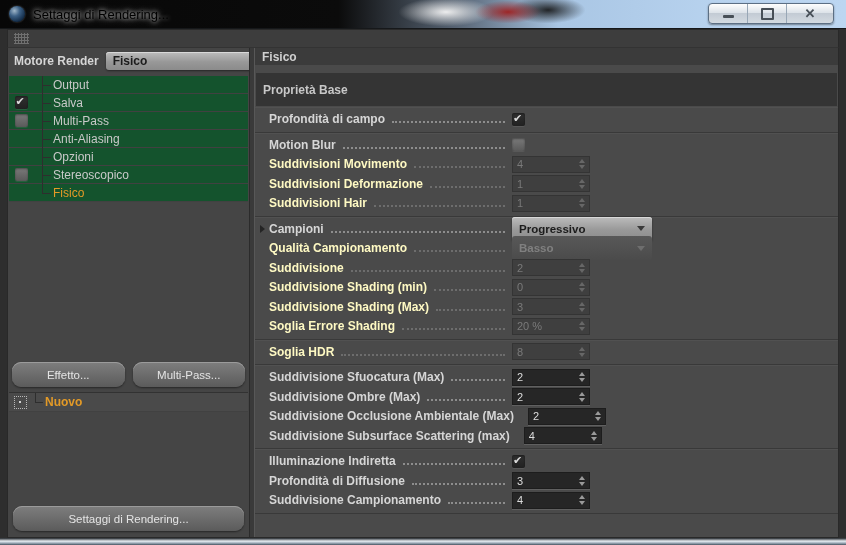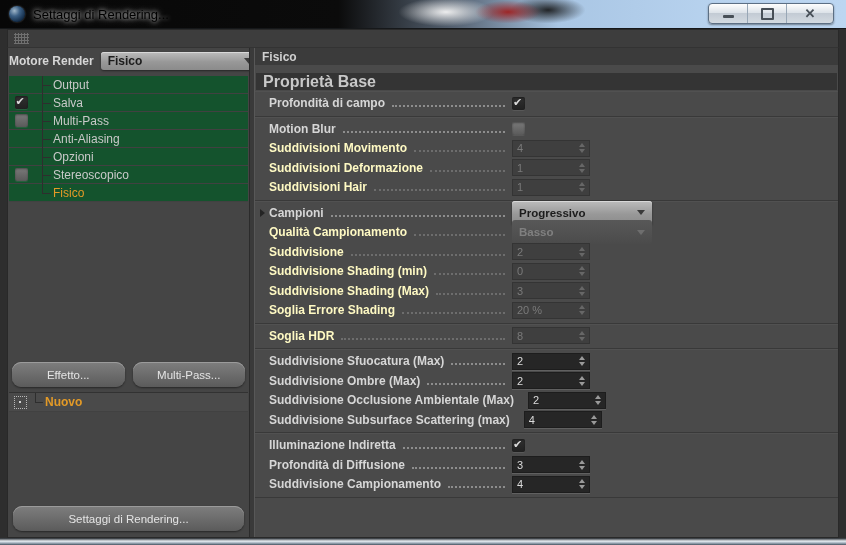--- a/index.html
+++ b/index.html
@@ -34,21 +34,21 @@
   .toolbar{height:17px;flex:none;background:#3d3d3d;border:1px solid #292929;border-bottom:1px solid #333;
     display:flex;align-items:center;padding-left:6px;}
   .grip{width:15px;height:11px;
     background-image:radial-gradient(circle,#707070 1px,rgba(0,0,0,0) 1.4px);background-size:3px 3px;}
   .main{flex:1;min-height:0;display:flex;border:1px solid #292929;border-top:none;background:#474747;}
   .win-bottom{height:7px;flex:none;
     background:linear-gradient(to bottom,#1d2227 0%,#e8edf2 45%,#9fadbb 72%,#46525f 100%);}
 
   
   .left{width:239px;flex:none;display:flex;flex-direction:column;background:#454545;min-height:0;padding:0 1px;}
-  .engine-row{height:26px;flex:none;display:flex;align-items:center;gap:7px;}
+  .engine-row{height:26px;flex:none;display:flex;align-items:center;gap:7px;padding-left:5px;}
   .engine-label{color:#d6d6d6;font-size:12px;font-weight:600;white-space:nowrap;}
   .dd{height:18px;border-radius:3px;background:linear-gradient(#bcbcbc,#989898 55%,#8b8b8b);
     display:flex;align-items:center;padding:0 7px;color:#1c1c1c;font-size:12px;font-weight:700;
     box-shadow:inset 0 1px 0 #d8d8d8,0 1px 2px rgba(0,0,0,.45);}
   .dd .arrow{margin-left:auto;width:0;height:0;border-left:5px solid transparent;
     border-right:5px solid transparent;border-top:6px solid #3a3a3a;}
   .engine-dd{width:146px;flex:none;}
 
   .tree{flex:none;margin-top:2px;}
   .titem{height:17px;display:flex;align-items:center;background:#14532d;border-bottom:1px solid #414141;}
@@ -82,21 +82,21 @@
   .bottom-row{flex:none;padding:4px 4px 6px;}
   .bottom-row .pill{width:100%;}
 
   .splitter{width:4px;flex:none;background:#3a3a3a;border-left:1px solid #2b2b2b;border-right:1px solid #585858;}
 
   
   .right{flex:1;min-width:0;display:flex;flex-direction:column;background:#4a4a4a;overflow:hidden;}
   .phead{height:17px;flex:none;background:#3b3b3b;color:#d0d0d0;font-size:12px;font-weight:600;
     display:flex;align-items:center;padding-left:7px;}
   .pbody{flex:1;min-height:0;background:#4a4a4a;padding-top:8px;}
-  .section-bar{height:17px;background:#343434;color:#c8c8c8;font-size:16px;font-weight:700;
+  .section-bar{height:33px;background:#343434;color:#c8c8c8;font-size:12px;font-weight:700;
     display:flex;align-items:center;padding-left:7px;margin:0 1px 1px;}
   .group{padding:2.5px 0;border-bottom:1px solid #393939;box-shadow:inset 0 1px 0 #515151;}
   .row{height:19.5px;display:flex;align-items:center;padding:0 10px 0 5px;}
   .expander{width:9px;flex:none;visibility:hidden;}
   .expander.show{visibility:visible;width:0;height:0;border-top:4px solid transparent;
     border-bottom:4px solid transparent;border-left:5px solid #242424;margin-right:4px;}
   .rlabel{font-size:12px;font-weight:700;color:#d6d6d6;white-space:nowrap;flex:none;}
   .leader{flex:1;height:0;border-bottom:2px dotted #8d8d8d;align-self:flex-end;margin:0 7px 6px 7px;}
   .ctrl{flex:none;width:calc(100% - 252px);display:flex;align-items:center;}
   .row.disabled .rlabel{color:#fef9c3;font-weight:700;}

